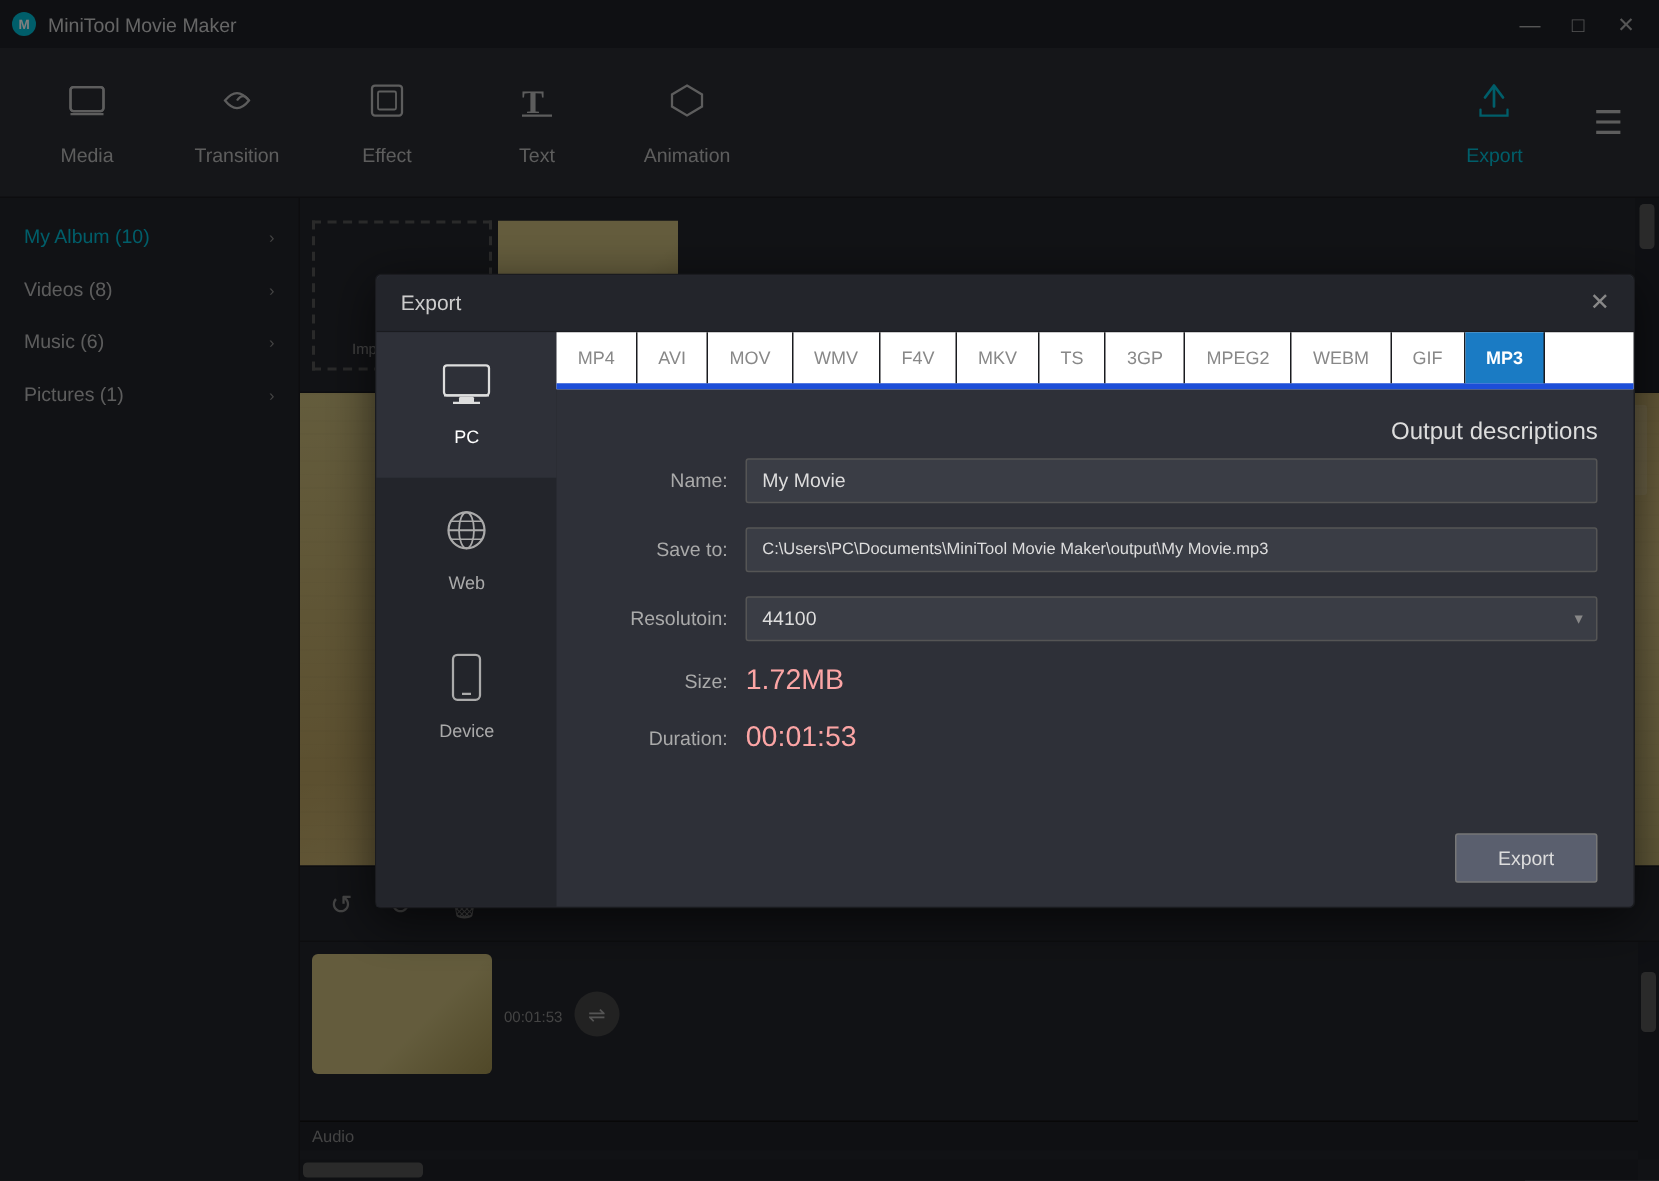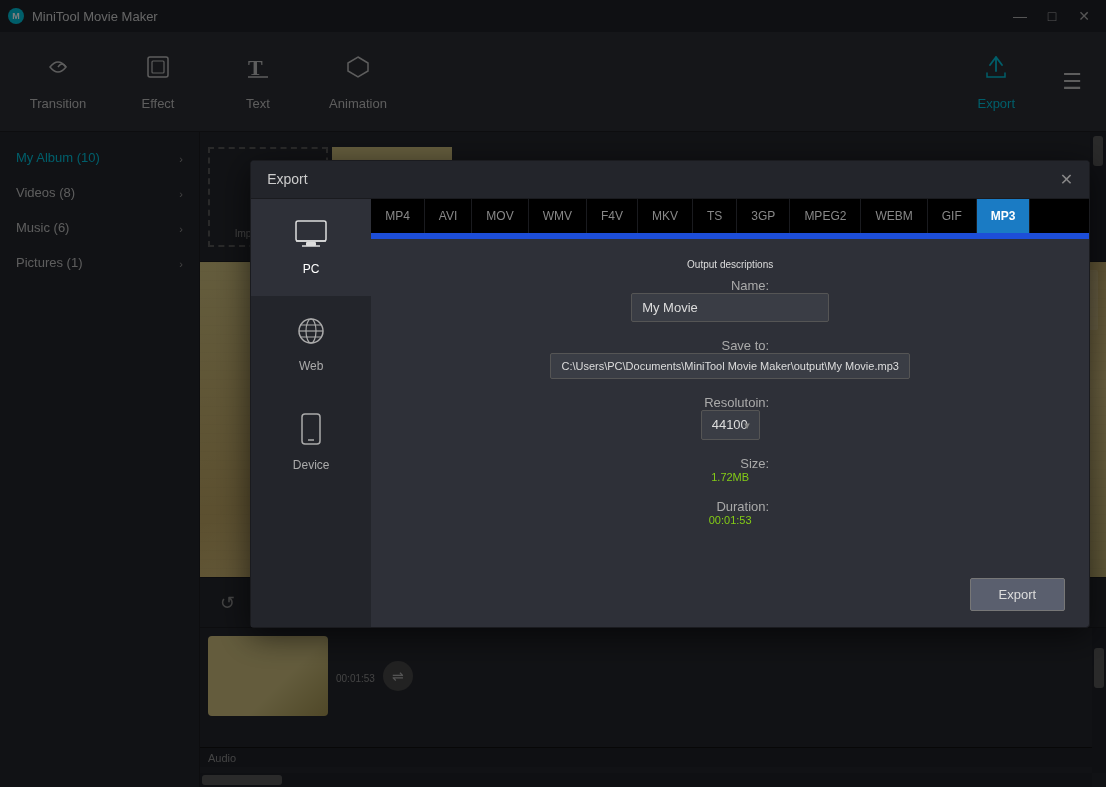--- a/index.html
+++ b/index.html
@@ -117,48 +117,48 @@
       width: 100%; display: flex; flex-direction: column; align-items: center; justify-content: center;
       padding: 20px 0; cursor: pointer; color: #aaa; gap: 6px; font-size: 12px;
     }
     .dialog-nav-item.active { background: #2e3038; color: #fff; }
     .dialog-nav-icon { font-size: 28px; }
 
     
     .dialog-right { flex: 1; padding: 0; }
 
     
-    .format-tabs { display: flex; background: #000000; border-bottom: 6px solid #1d4ed8; }
+    .format-tabs { display: flex; background: #ffffff; border-bottom: 4px solid #1d4ed8; }
     .format-tab {
       padding: 10px 14px; font-size: 12px; color: #888; cursor: pointer; border-right: 1px solid #1a1b1f;
     }
     .format-tab.active { background: #1a7bc4; color: #fff; font-weight: bold; }
 
     
     .output-desc { padding: 20px 24px; }
-    .output-desc-title { color: #ddd; font-size: 10px; margin-bottom: 8px; text-align: center; }
-    .field-row { display: flex; align-items: center; margin-bottom: 16px; flex-direction: column; }
+    .output-desc-title { color: #ddd; font-size: 16px; margin-bottom: 8px; text-align: right; }
+    .field-row { display: flex; align-items: center; margin-bottom: 16px; }
     .field-label { width: 90px; text-align: right; color: #aaa; font-size: 13px; margin-right: 12px; flex-shrink: 0; }
     .field-value {
       flex: 1; background: #3a3d45; border: 1px solid #555; color: #ddd; font-size: 13px;
       padding: 6px 10px; border-radius: 2px; height: 30px; display: flex; align-items: center;
     }
     .field-input {
       flex: 1; background: #3a3d45; border: 1px solid #555; color: #ddd; font-size: 13px;
       padding: 6px 10px; border-radius: 2px; height: 30px; outline: none;
     }
     .field-select-wrap { flex: 1; position: relative; }
     .field-select {
       width: 100%; background: #3a3d45; border: 1px solid #555; color: #ddd; font-size: 13px;
       padding: 6px 10px; border-radius: 2px; height: 30px; outline: none; appearance: none;
     }
     .field-select-arrow {
       position: absolute; right: 10px; top: 50%; transform: translateY(-50%); color: #888; pointer-events: none; font-size: 11px;
     }
-    .static-value { color: #84cc16; font-size: 11px; }
+    .static-value { color: #fca5a5; font-size: 19px; }
     .export-btn-row { display: flex; justify-content: flex-end; padding: 16px 24px; }
     .export-btn {
       background: #5a5f6e; border: 1px solid #777; color: #ddd; font-size: 13px;
       padding: 8px 28px; cursor: pointer; border-radius: 2px;
     }
   </style>
 </head>
 <body>
 
 <div class="title-bar">
@@ -167,20 +167,30 @@
     <span>MiniTool Movie Maker</span>
   </div>
   <div class="title-bar-controls">
     <button class="title-bar-btn">—</button>
     <button class="title-bar-btn">□</button>
     <button class="title-bar-btn close">✕</button>
   </div>
 </div>
 
 <div class="top-nav">
+  <div class="nav-item">
+    <span class="nav-icon">
+      <svg width="28" height="28" viewBox="0 0 28 28" fill="none">
+          <rect x="3" y="5" width="22" height="16" rx="2" stroke="#bbb" stroke-width="1.5" fill="none"></rect>
+          <rect x="3" y="5" width="22" height="16" rx="2" stroke="#bbb" stroke-width="1.5" fill="none"></rect>
+          <line x1="3" y1="23" x2="25" y2="23" stroke="#bbb" stroke-width="1.5"></line>
+        </svg>
+    </span>
+    <span class="nav-label">Media</span>
+  </div>
   <div class="nav-item">
     <span class="nav-icon">
       <svg width="28" height="28" viewBox="0 0 28 28" fill="none">
           <path d="M6 14 Q14 4 22 14 Q14 24 6 14Z" stroke="#bbb" stroke-width="1.5" fill="none"></path>
           <path d="M14 14 Q18 8 22 14" stroke="#bbb" stroke-width="1.5" fill="none"></path>
         </svg>
     </span>
     <span class="nav-label">Transition</span>
   </div>
   <div class="nav-item">

